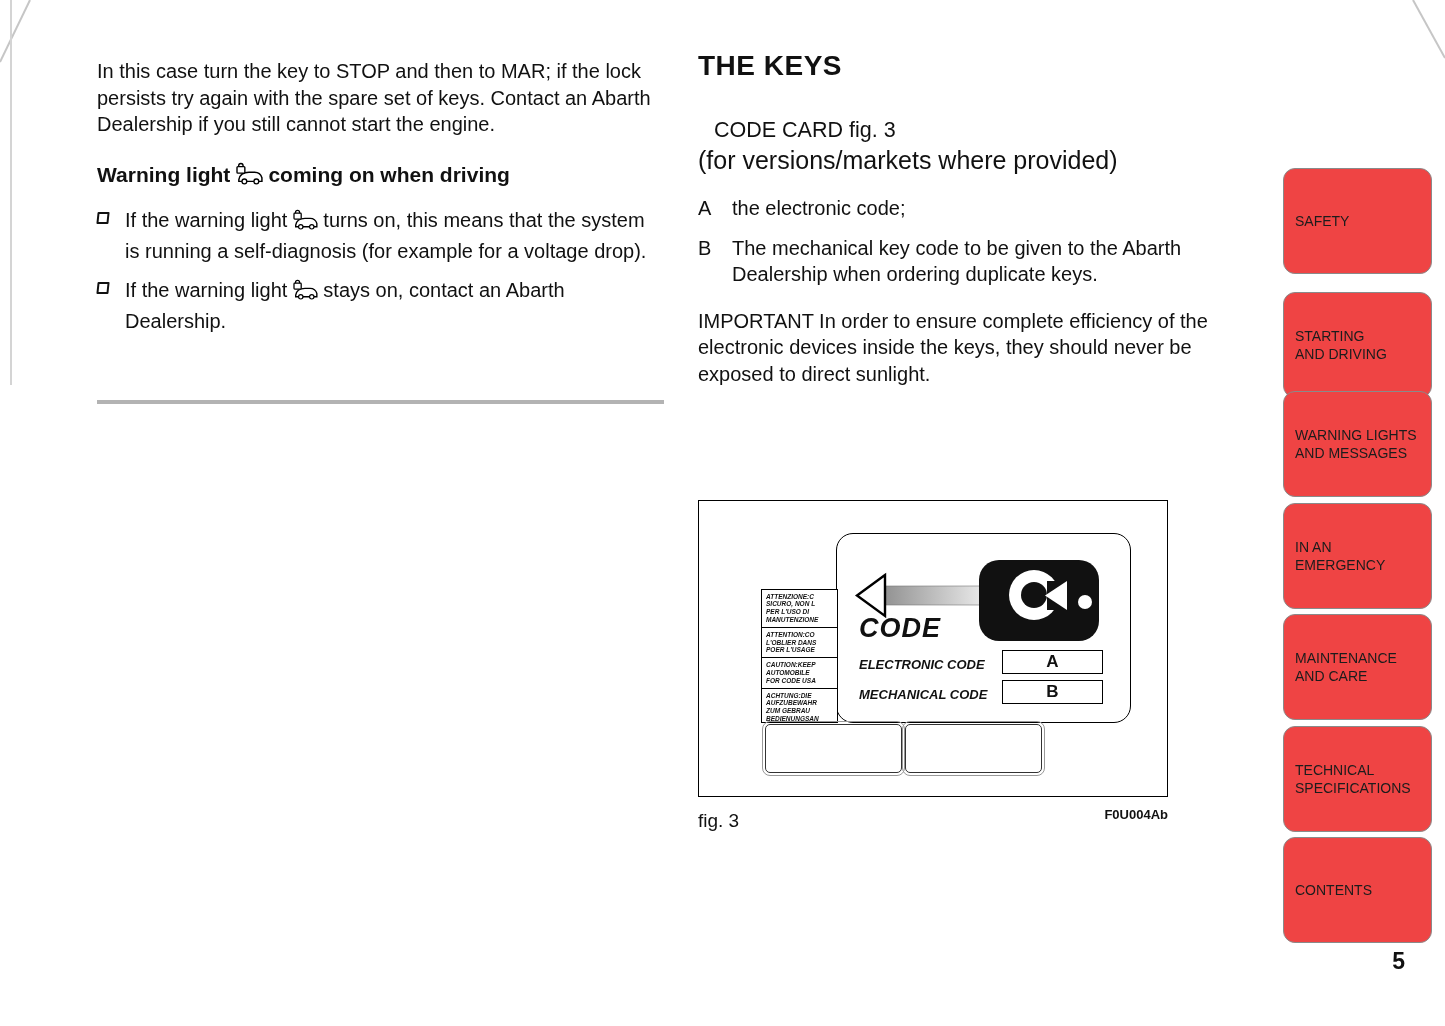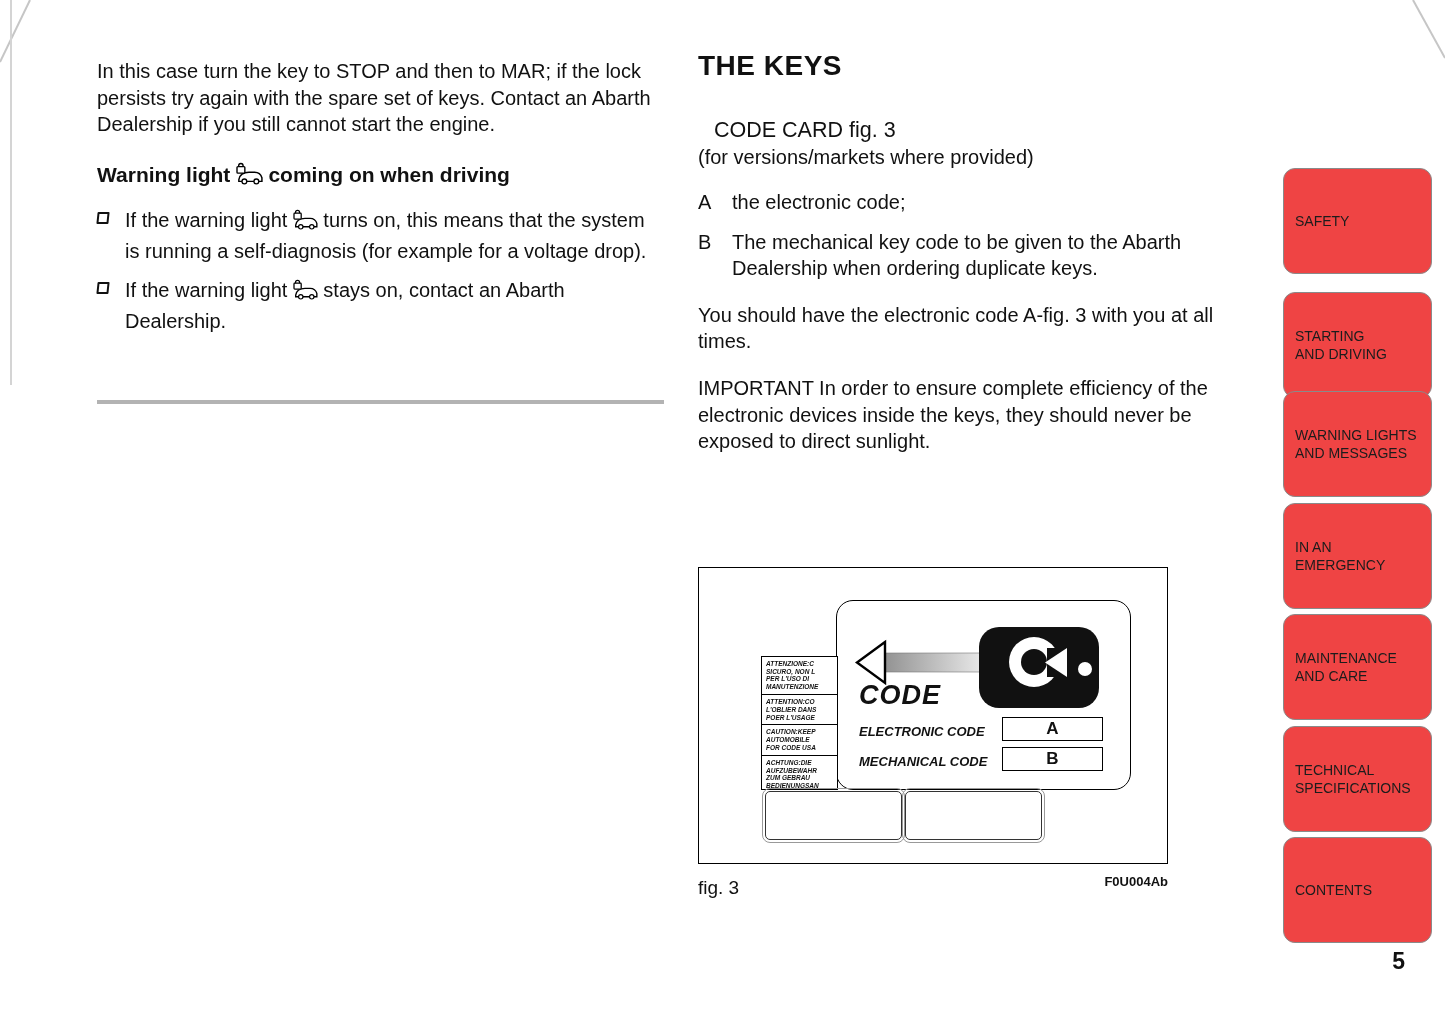--- a/index.html
+++ b/index.html
@@ -59,21 +59,21 @@
     font-size: 20.5px;
     font-weight: bold;
     font-style: italic;
     line-height: 1.28;
   }
 
   
   .col-right { position: absolute; left: 698px; top: 50px; width: 566px; }
   .page-title { margin: 0; font-size: 28px; font-weight: bold; letter-spacing: 0.5px; }
   .section-heading { margin: 36px 0 0 16px; font-size: 21.5px; font-weight: normal; }
-  .availability { margin: 3px 0 0 0; font-size: 20px; }
+  .availability { margin: 3px 0 0 0; font-size: 25px; }
   .para { margin: 20px 0 0 0; font-size: 20px; line-height: 1.33; }
   .ab-list { margin-top: 20px; }
   .ab-row { display: flex; font-size: 20px; line-height: 1.33; margin-top: 13px; }
   .ab-label { flex: 0 0 34px; }
   .ab-text { flex: 1; }
 
   
   .figure-box {
     position: relative;
     margin-top: 112px;
@@ -251,21 +251,20 @@
       <div class="ab-row">
         <span class="ab-label">A</span>
         <span class="ab-text">the electronic code;</span>
       </div>
       <div class="ab-row">
         <span class="ab-label">B</span>
         <span class="ab-text">The mechanical key code to be given to the Abarth Dealership when ordering duplicate keys.</span>
       </div>
     </div>
 
-    <p class="para">You should have the electronic code A-fig. 3 with you at all times.</p>
     <p class="para">IMPORTANT In order to ensure complete efficiency of the electronic devices inside the keys, they should never be exposed to direct sunlight.</p>
 
     <div class="figure-box">
 
       <div class="code-card"></div>
 
       <div class="warn-panel">
         <div class="warn-block">ATTENZIONE:C
 SICURO, NON L
 PER L'USO DI

